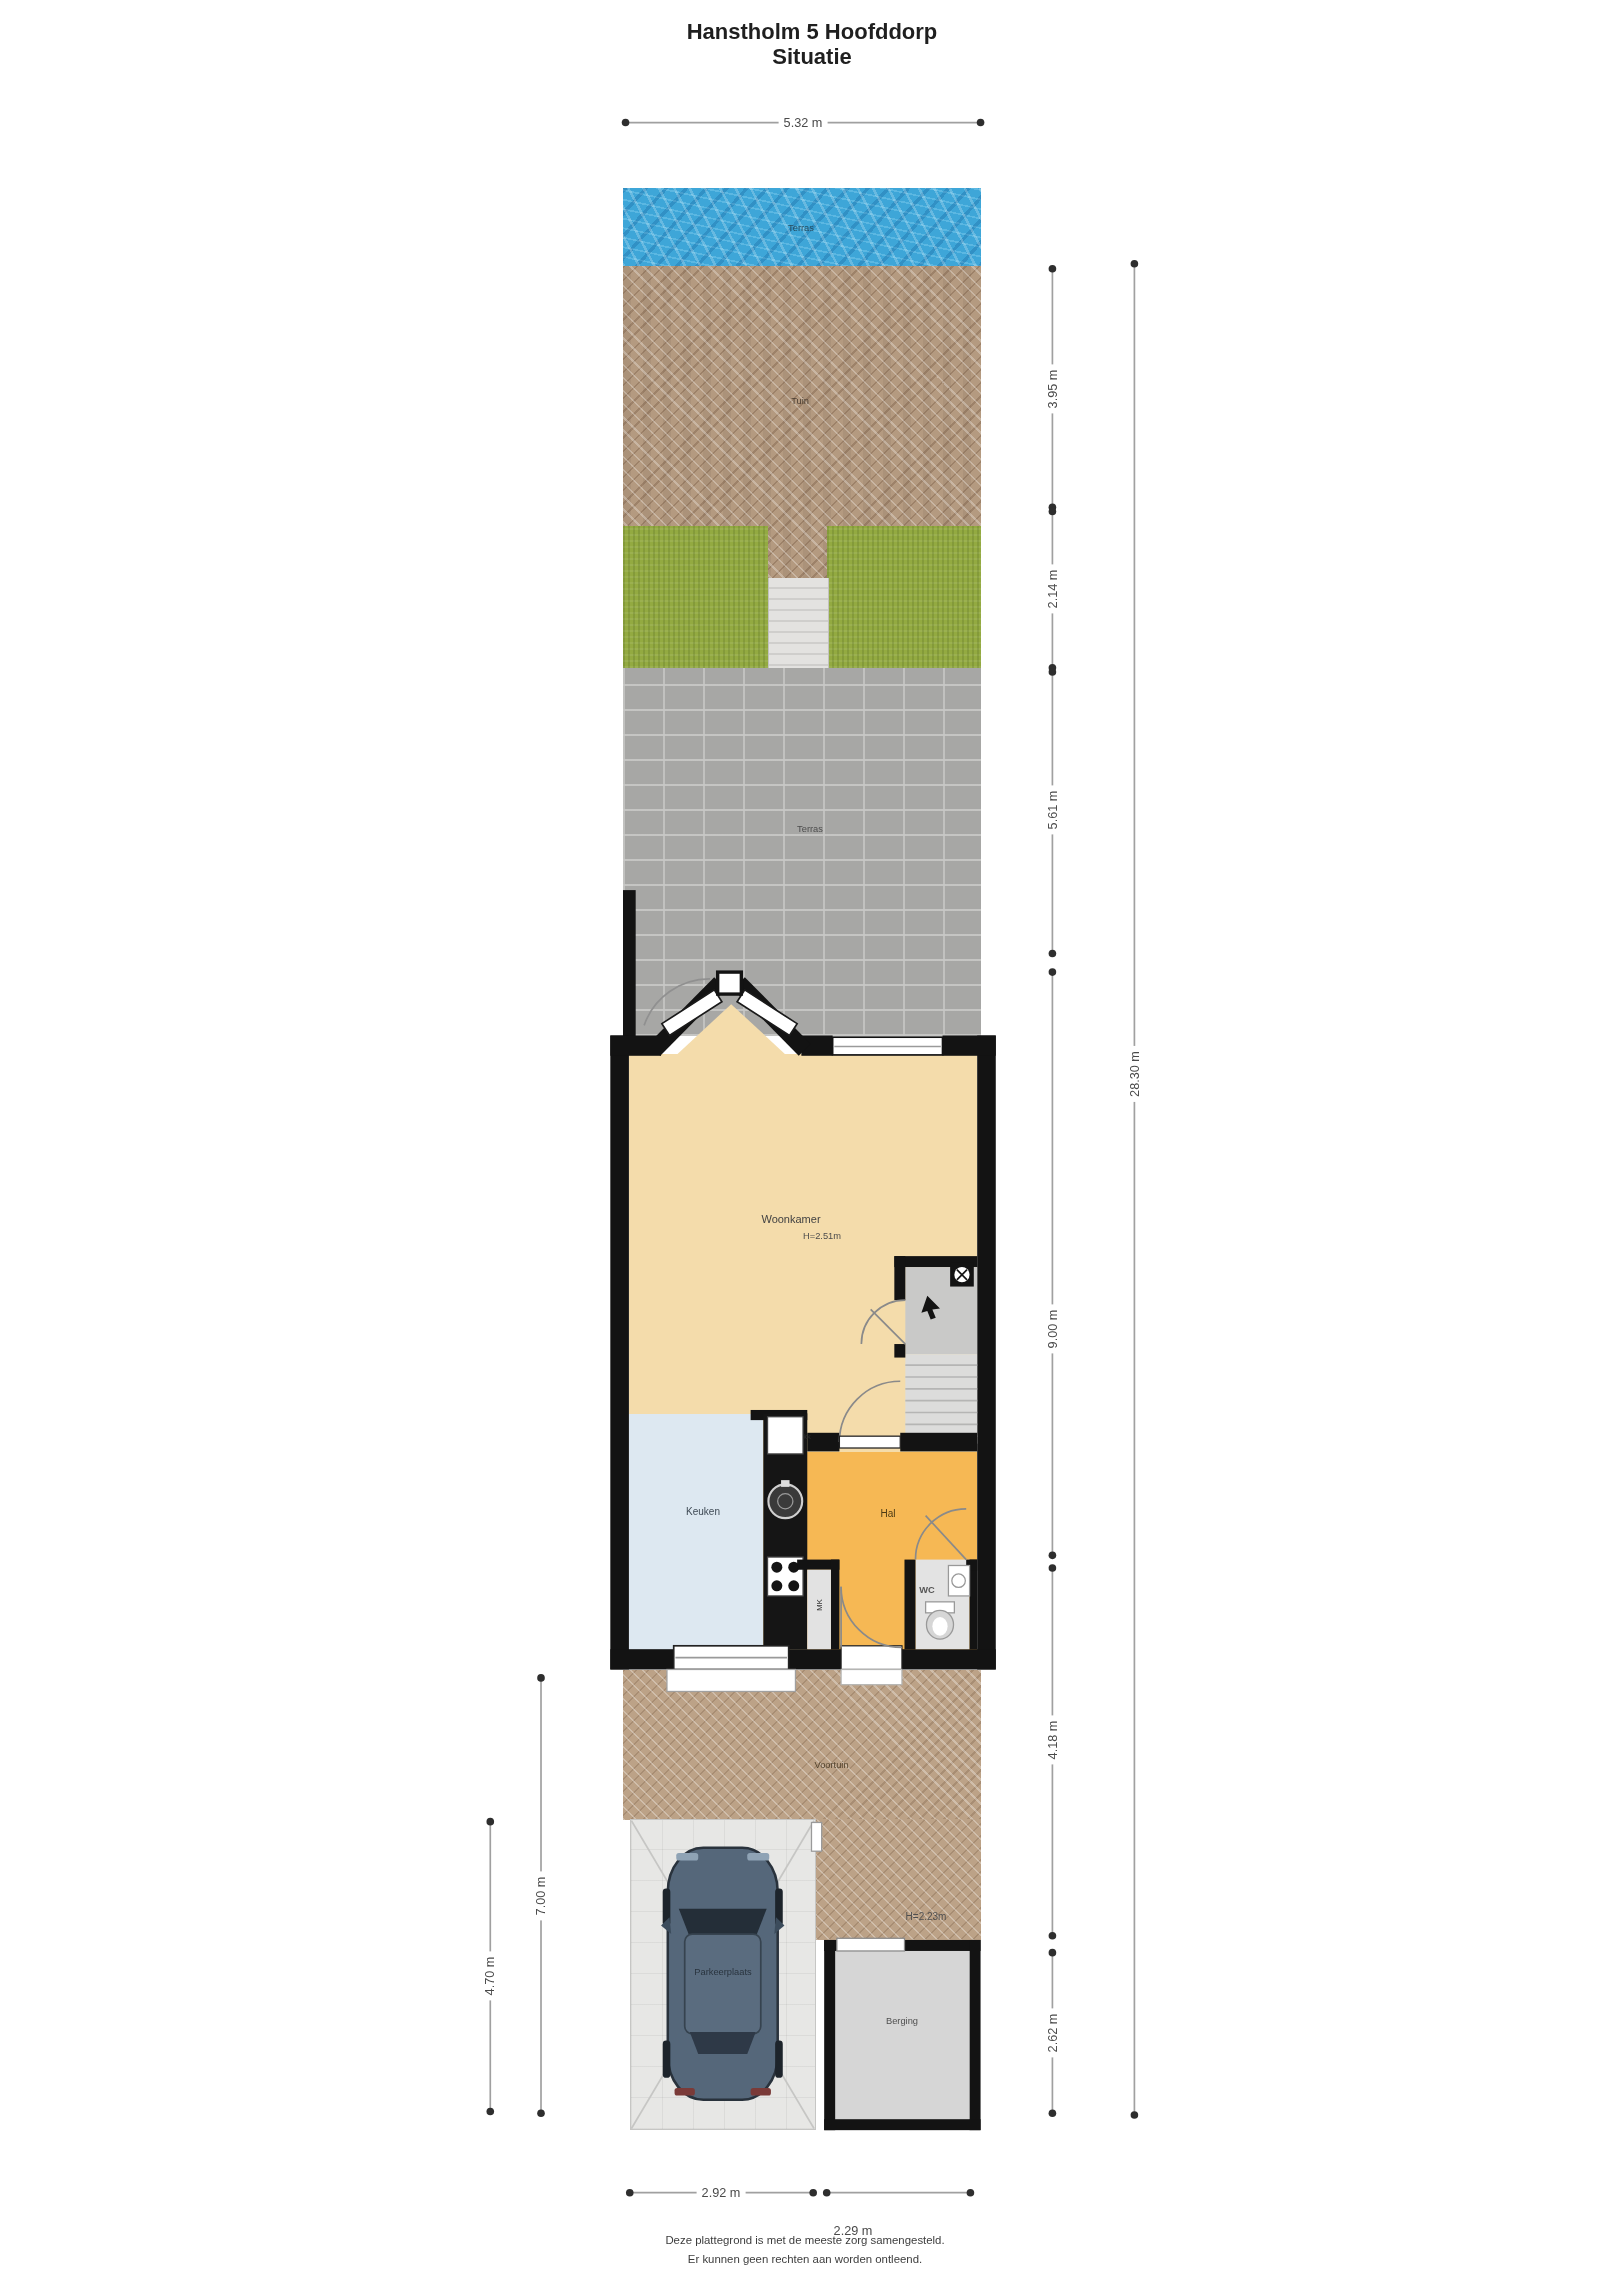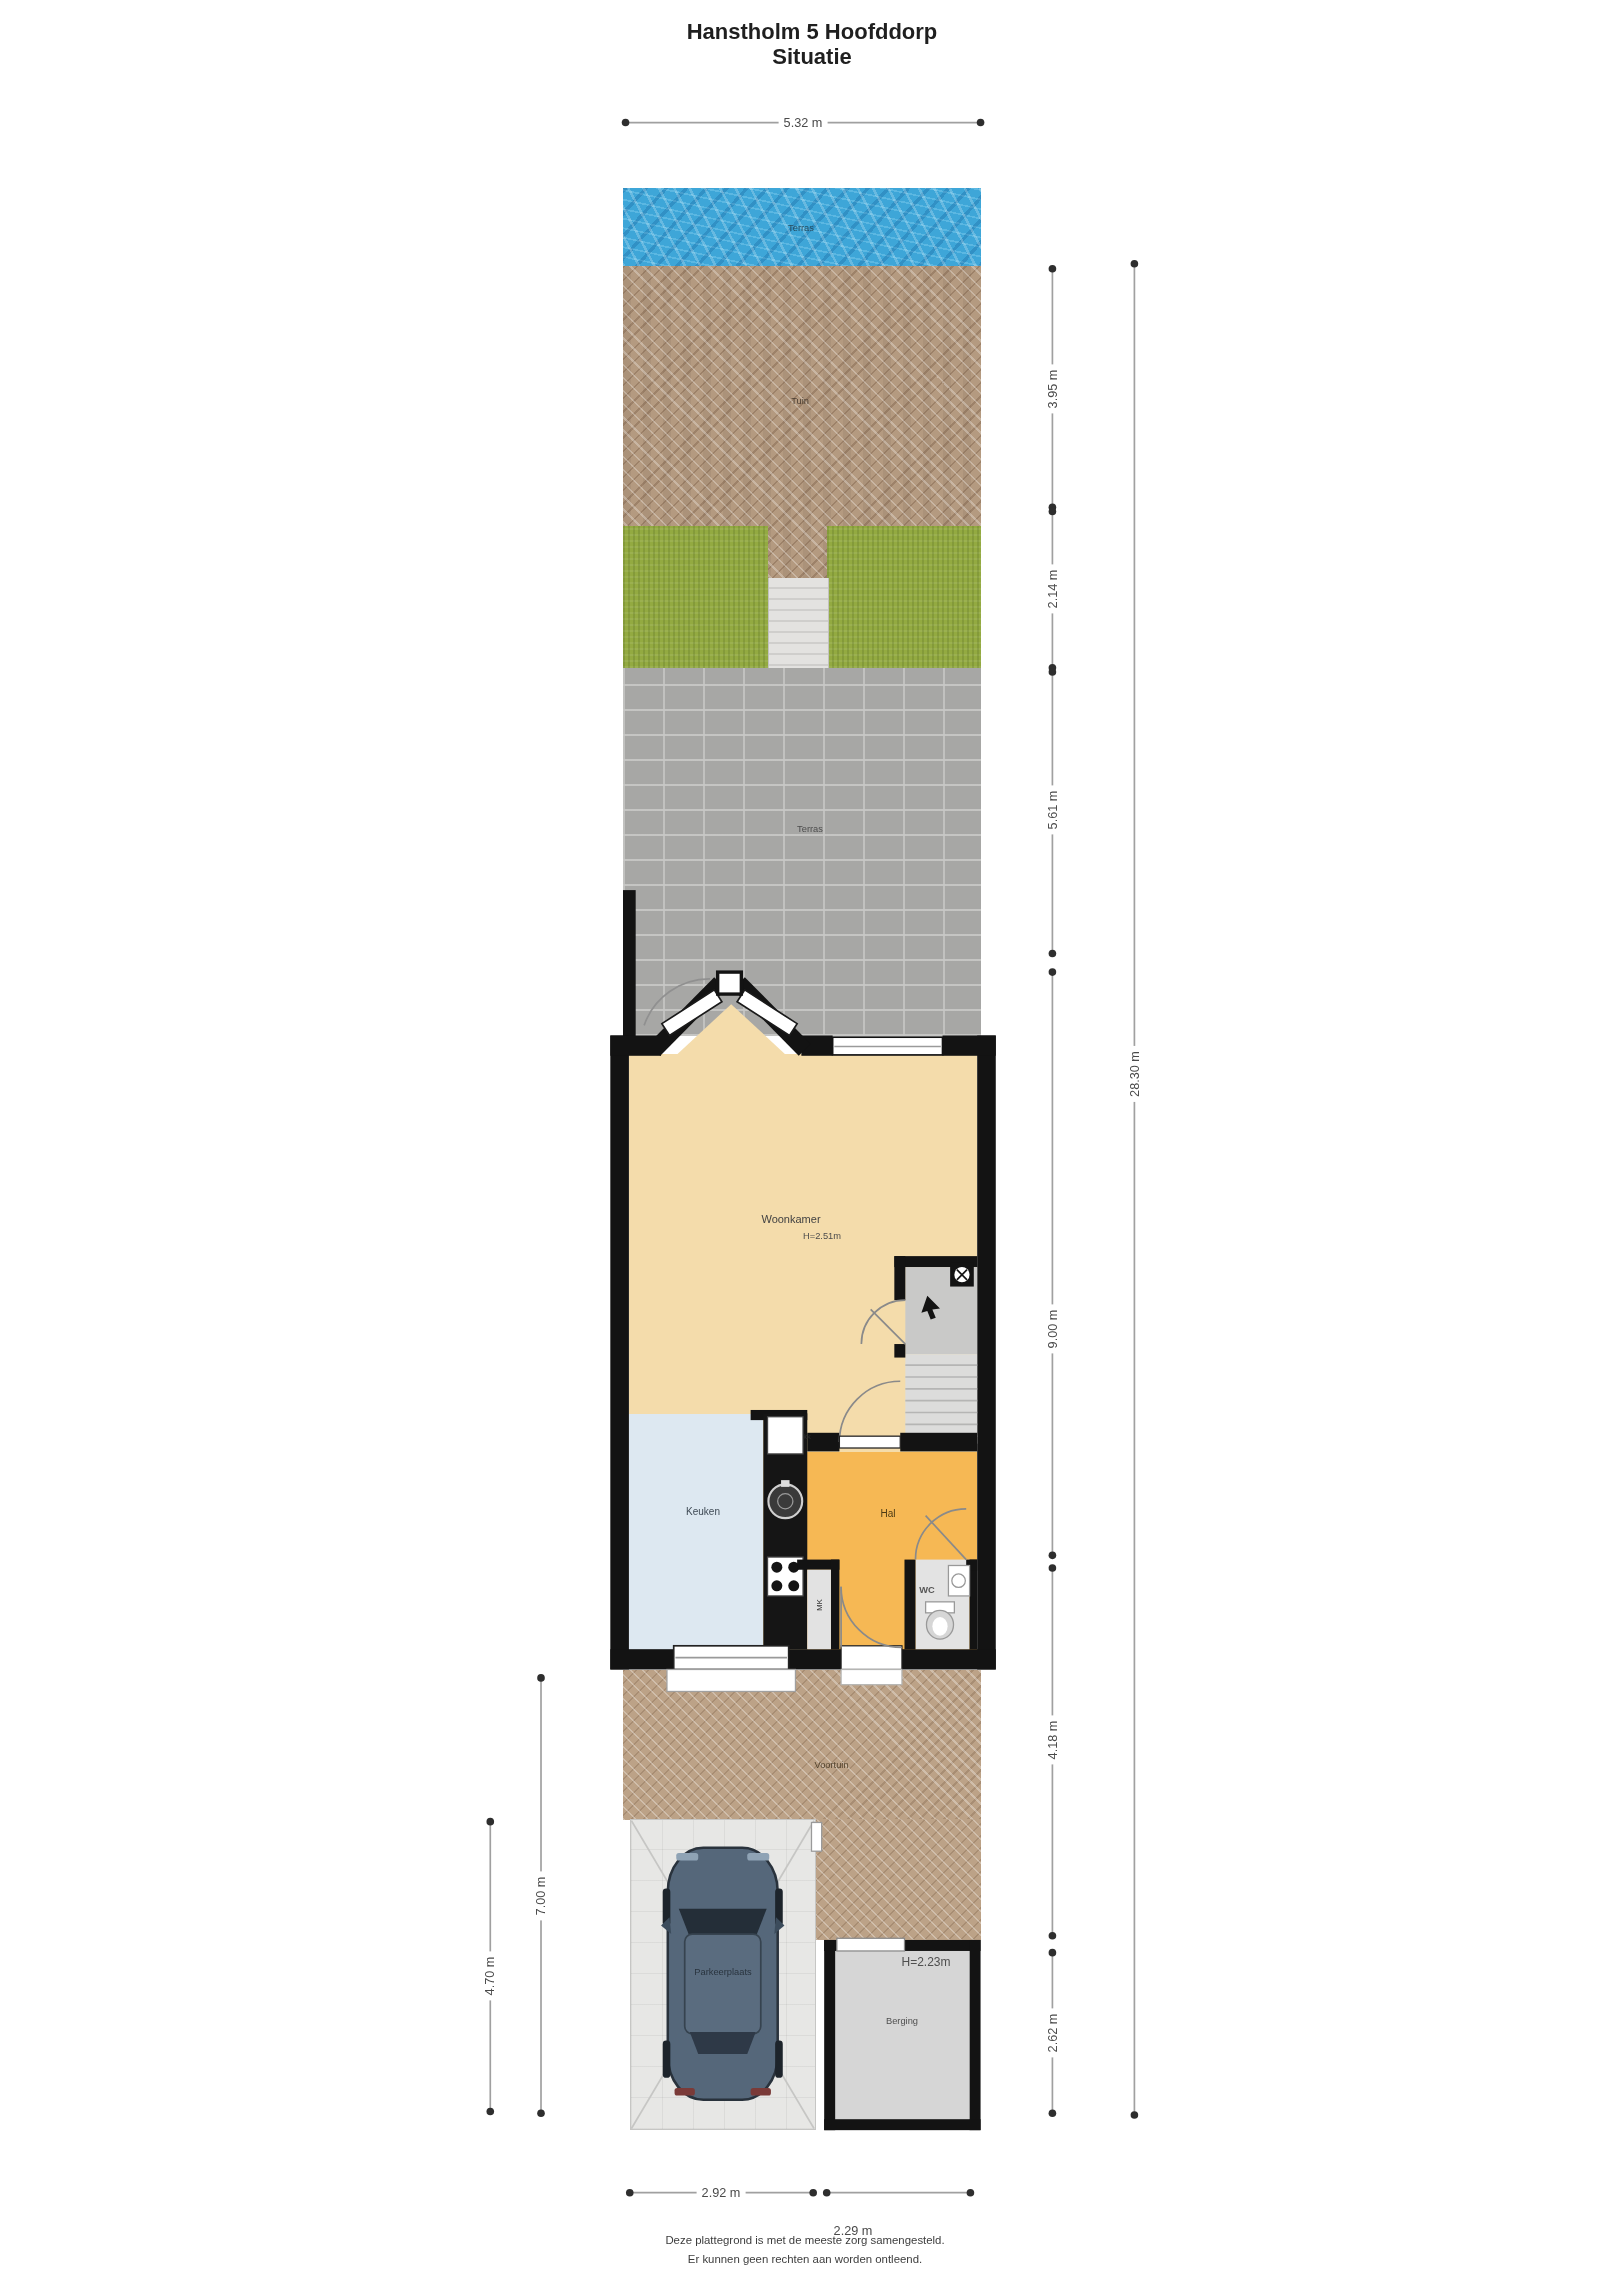--- a/index.html
+++ b/index.html
@@ -251,21 +251,21 @@
   <div class="lbl" style="left:822px;top:1236px;font-size:9.3px;color:#4c4c4c;">H=2.51m</div>
   <div class="lbl" style="left:703px;top:1511px;font-size:10px;color:#3f4a55;">Keuken</div>
   <div class="lbl" style="left:785px;top:1436px;font-size:7.6px;color:#2d2d2d;margin-left:22px;">kk</div>
   <div class="lbl" style="left:888px;top:1513px;font-size:10px;color:#4c3a14;">Hal</div>
   <div class="lbl" style="left:819px;top:1605px;font-size:7.6px;color:#3a3a3a;transform:translate(-50%,-50%) rotate(-90deg);">MK</div>
   <div class="lbl" style="left:927px;top:1590px;font-size:9.3px;color:#555555;font-weight:bold;">WC</div>
 
   <div class="lbl" style="left:816px;top:1765px;font-size:9.3px;color:#53442f;padding-left:31px;">Voortuin</div>
   <div class="lbl" style="left:723px;top:1972px;font-size:9.3px;color:#1f2831;opacity:.85;">Parkeerplaats</div>
   <div class="lbl" style="left:902px;top:2021px;font-size:9.3px;color:#4f4f4f;">Berging</div>
-  <div class="lbl" style="left:902px;top:1962px;font-size:12px;color:#4f4f4f;padding-left:48px;">H=2.23m</div>
+  <div class="lbl" style="left:902px;top:1916px;font-size:10px;color:#4f4f4f;padding-left:48px;">H=2.23m</div>
 
   <div class="dim" style="left:803px;top:123px;">5.32 m</div>
   <div class="dimv" style="left:1053px;top:389px;">3.95 m</div>
   <div class="dimv" style="left:1053px;top:589px;">2.14 m</div>
   <div class="dimv" style="left:1053px;top:810px;">5.61 m</div>
   <div class="dimv" style="left:1053px;top:1329px;">9.00 m</div>
   <div class="dimv" style="left:1053px;top:1740px;">4.18 m</div>
   <div class="dimv" style="left:1053px;top:2033px;">2.62 m</div>
   <div class="dimv" style="left:1135px;top:1074px;">28.30 m</div>
   <div class="dimv" style="left:541px;top:1896px;">7.00 m</div>

